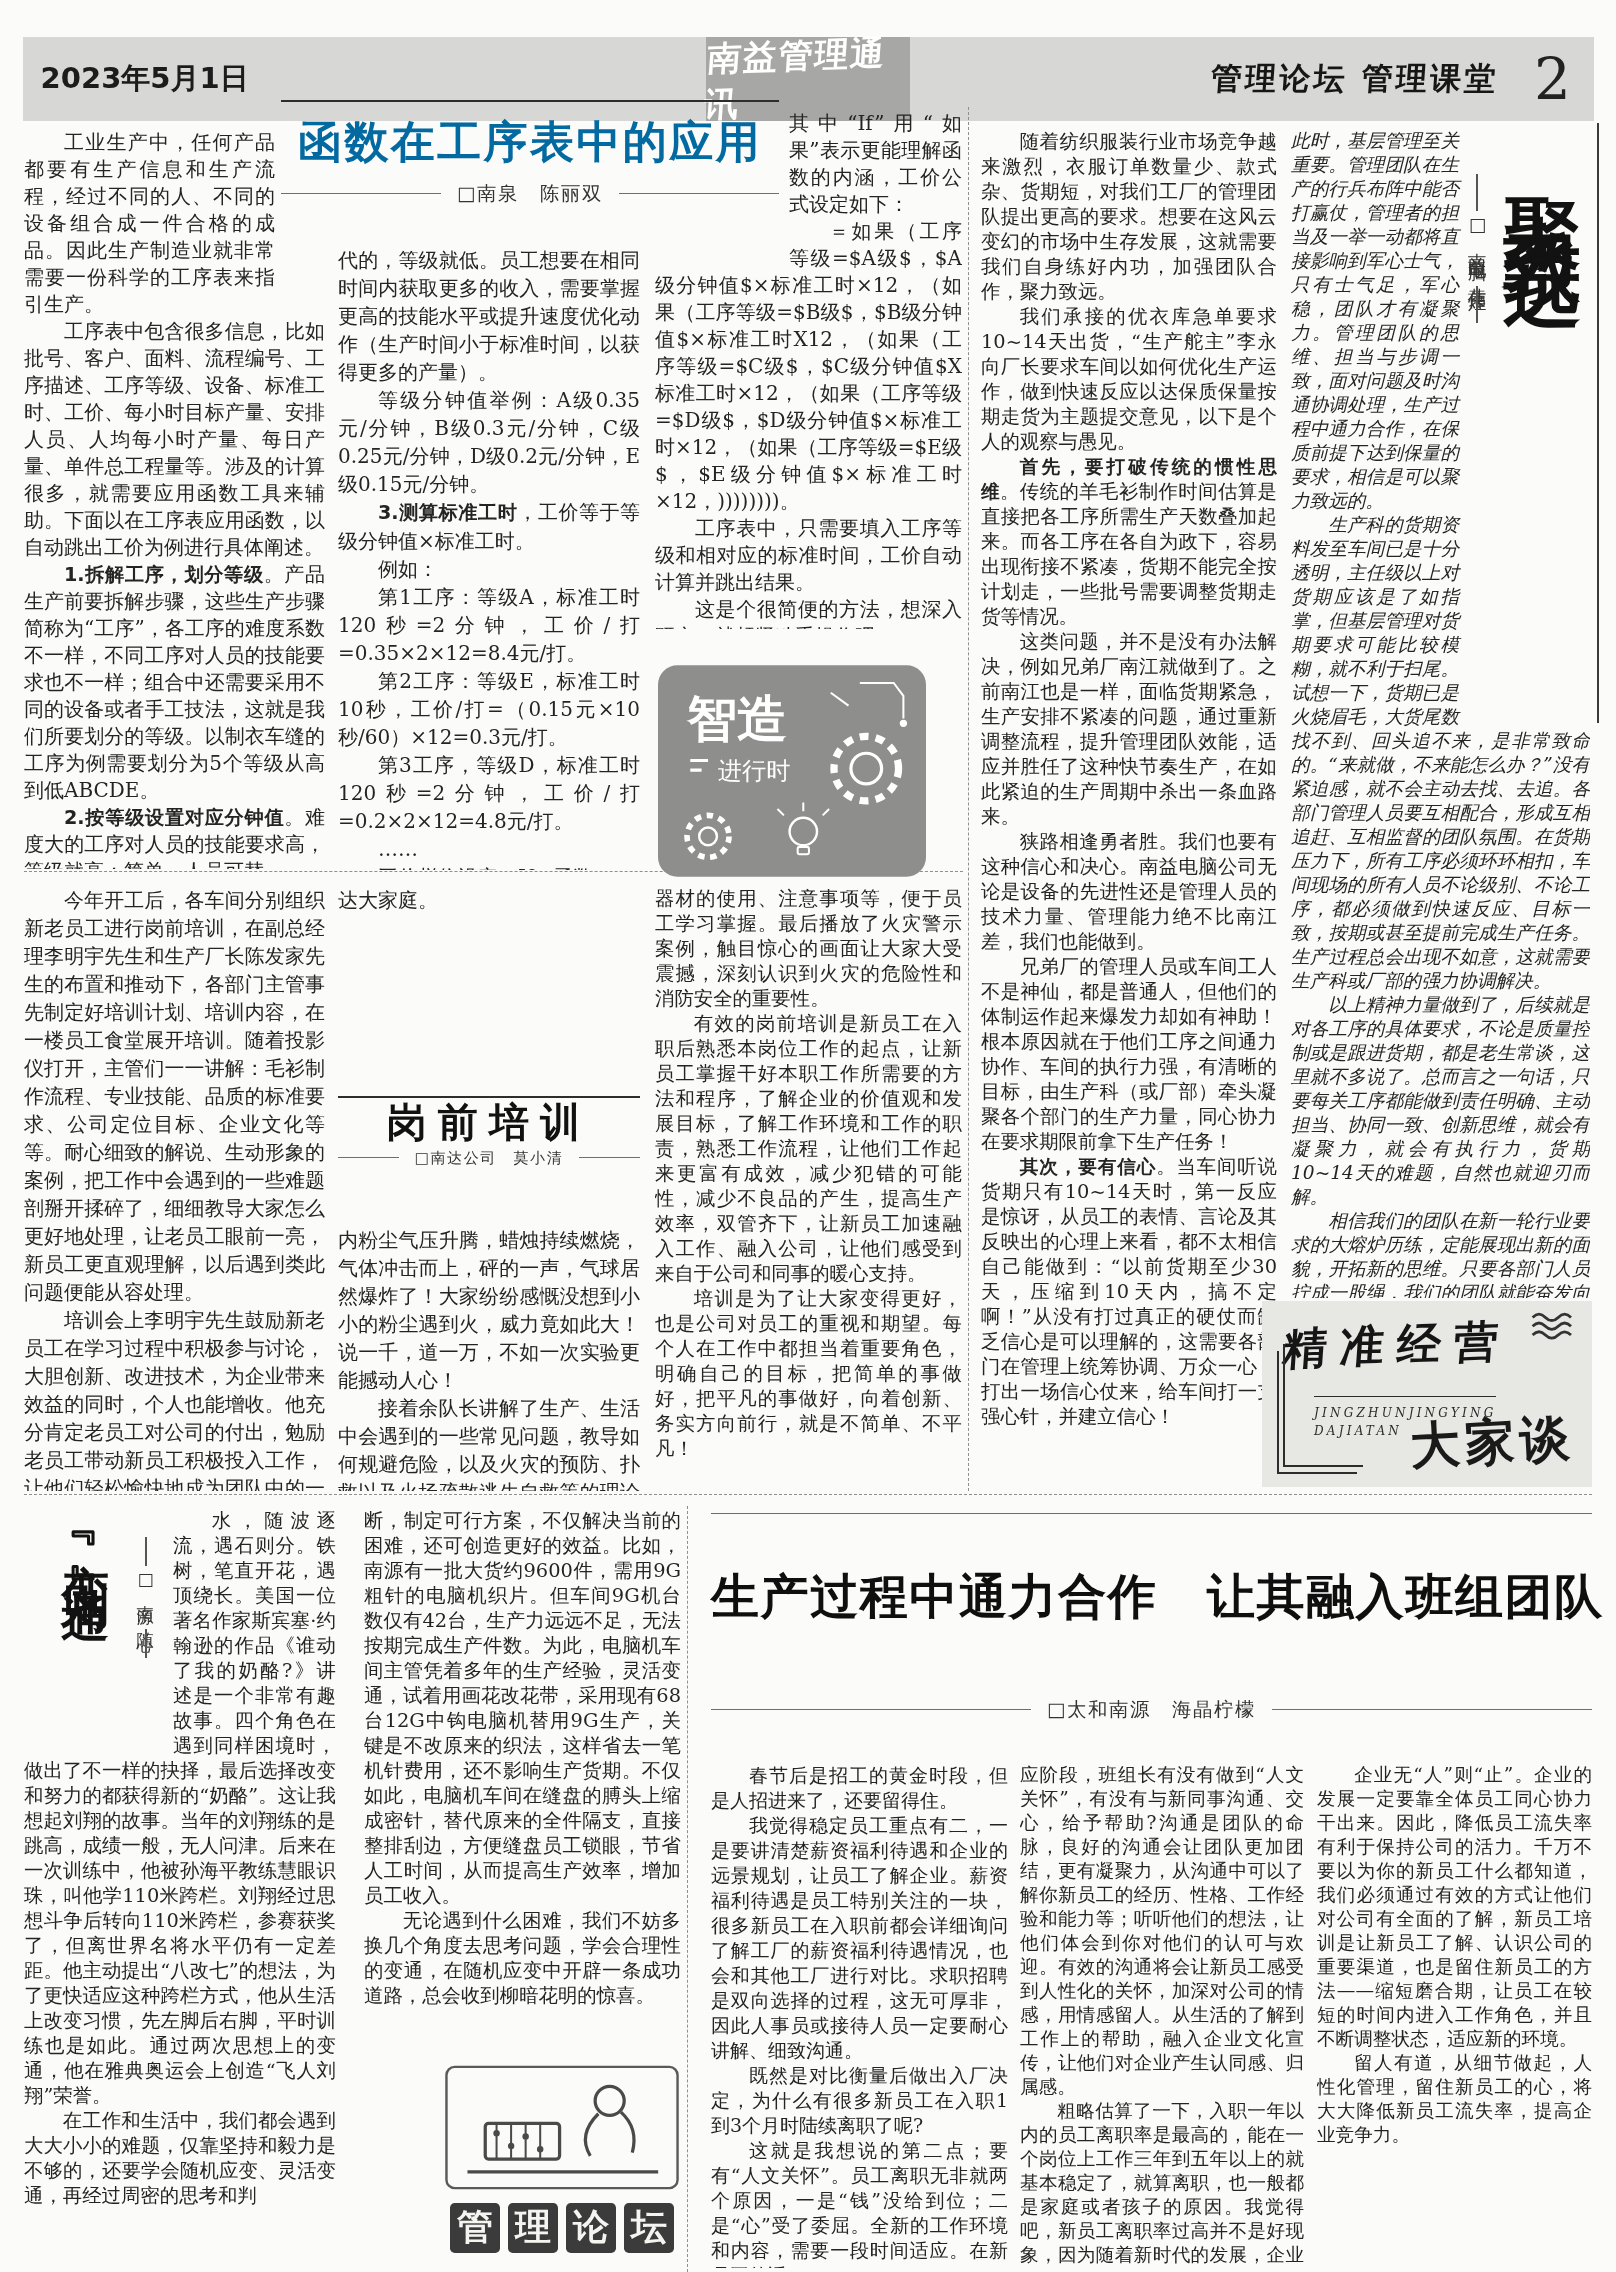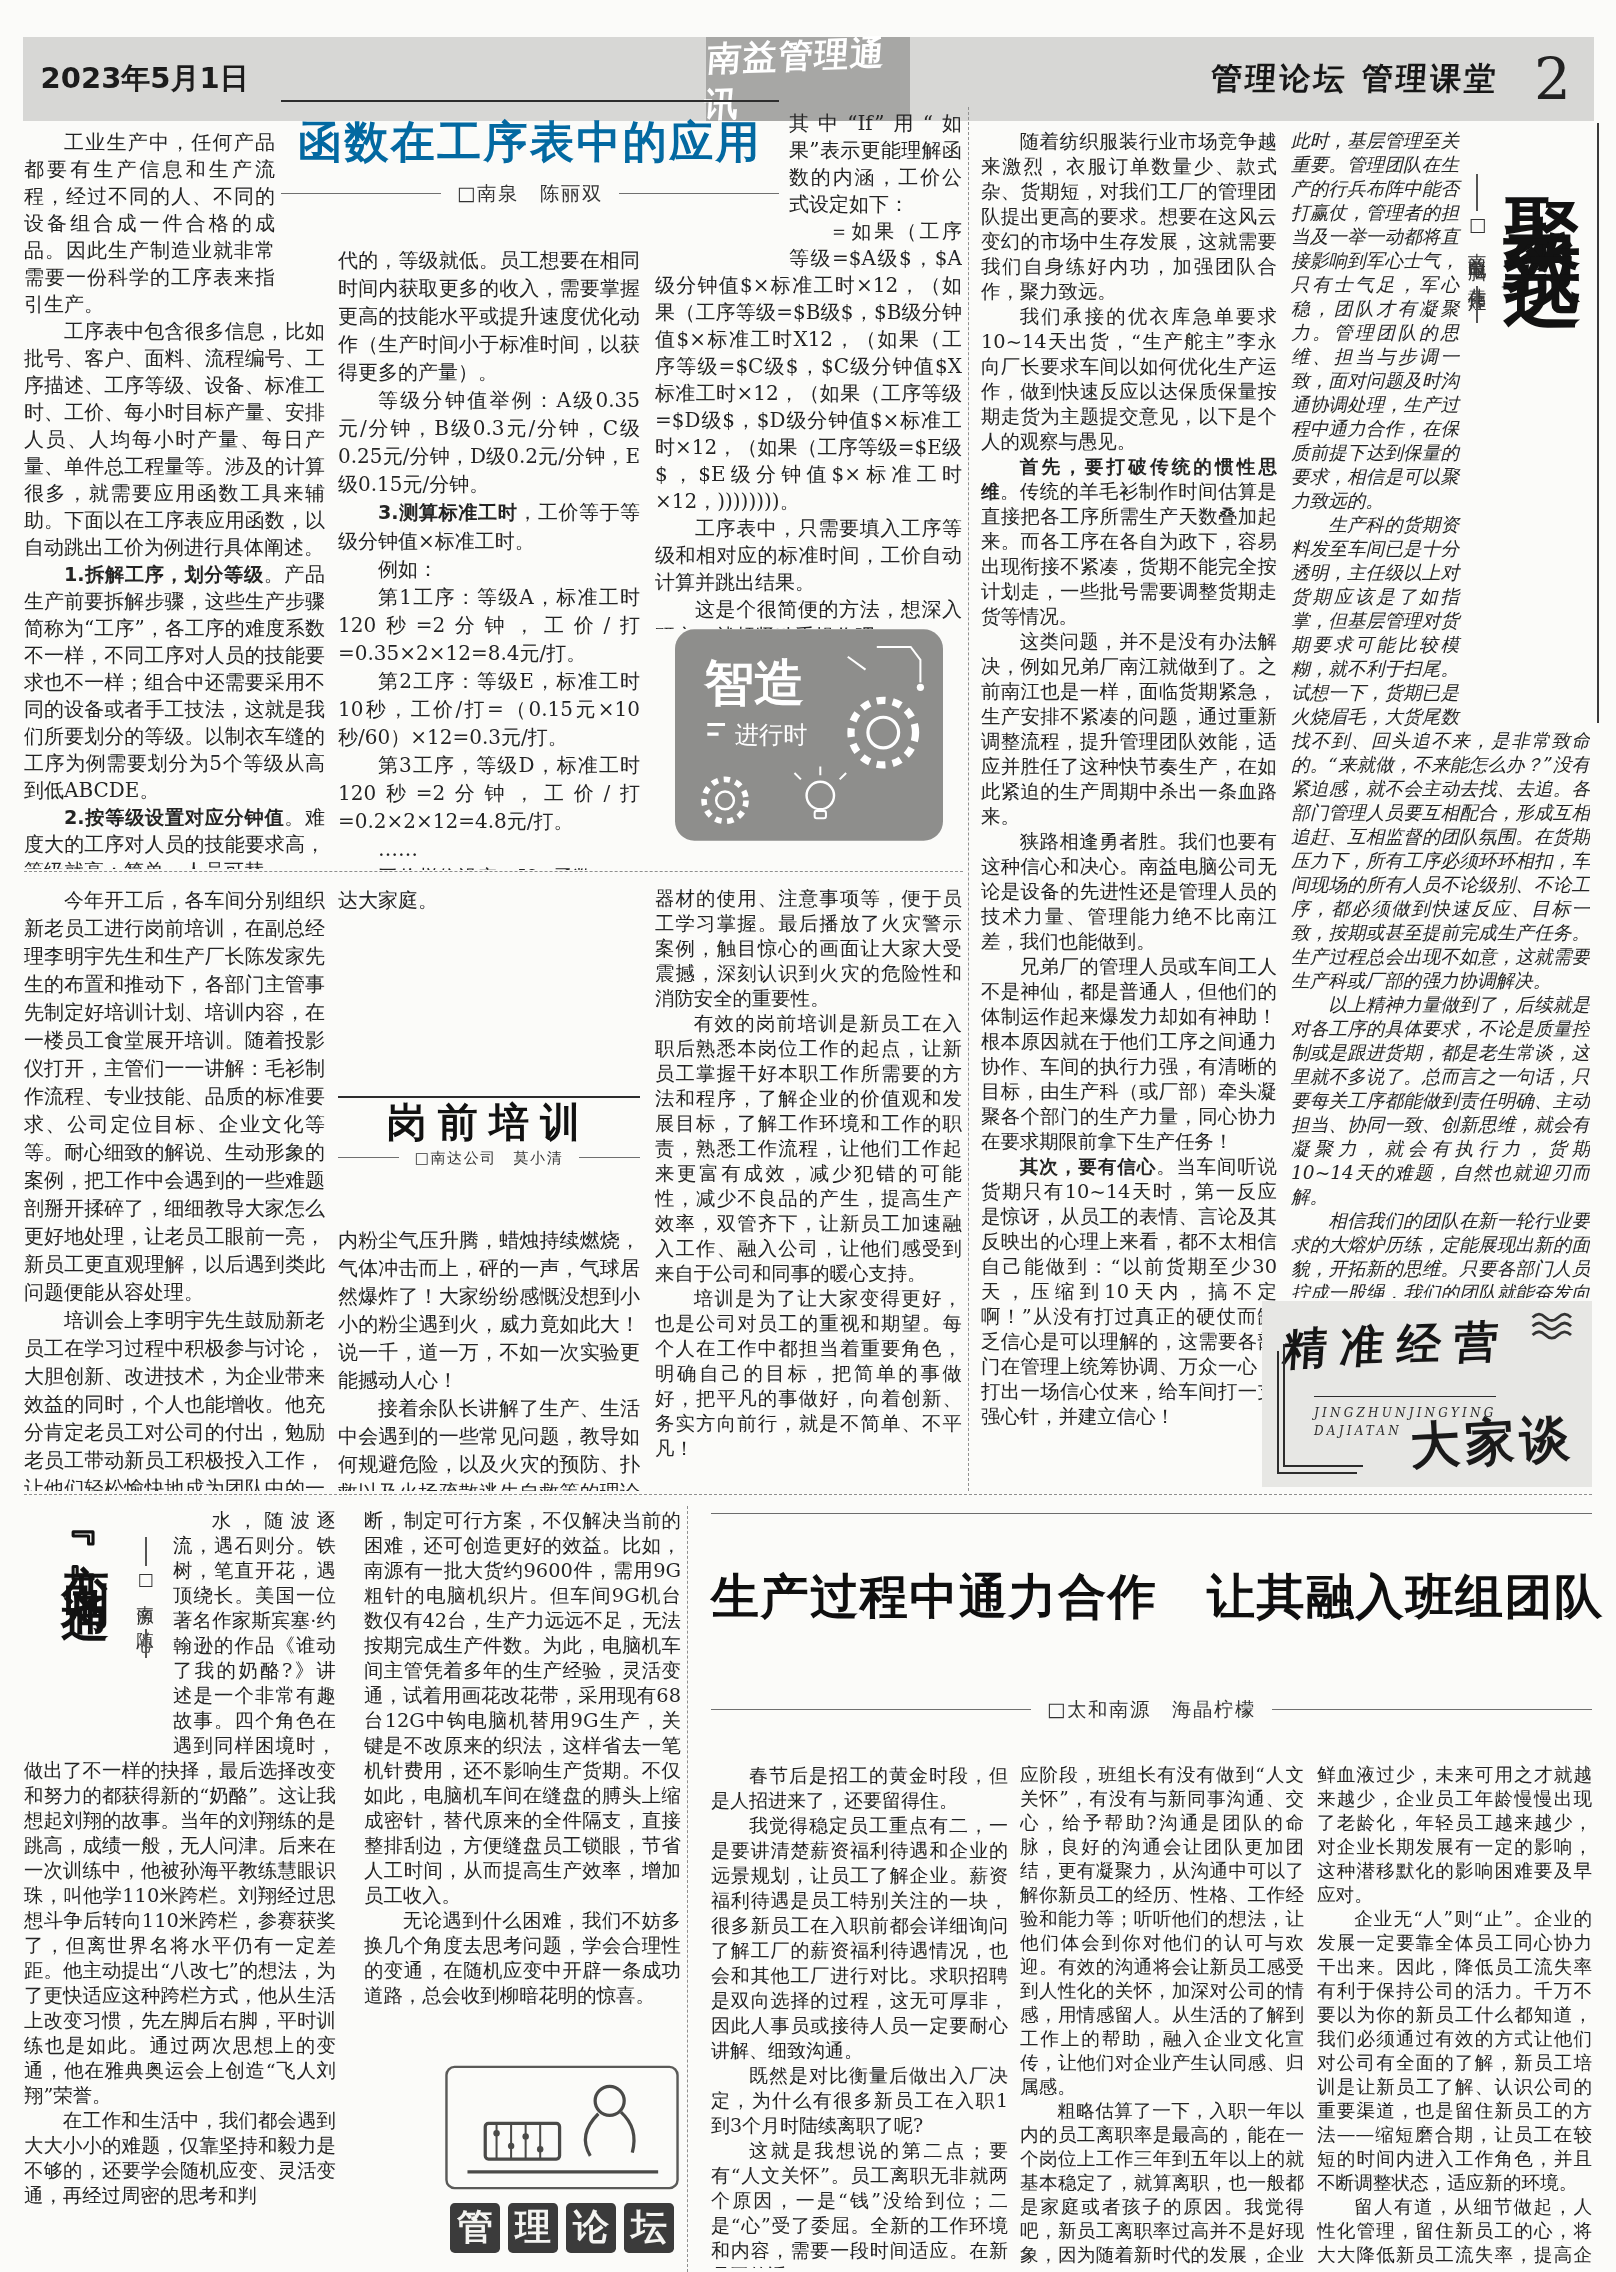--- a/index.html
+++ b/index.html
@@ -105,21 +105,21 @@
     <span><p class="para">工业生产中，任何产品都要有生产信息和生产流程，经过不同的人、不同的设备组合成一件合格的成品。因此生产制造业就非常需要一份科学的工序表来指引生产。</p><p class="para">工序表中包含很多信息，比如批号、客户、面料、流程编号、工序描述、工序等级、设备、标准工时、工价、每小时目标产量、安排人员、人均每小时产量、每日产量、单件总工程量等。涉及的计算很多，就需要应用函数工具来辅助。下面以在工序表应用函数，以自动跳出工价为例进行具体阐述。</p><p class="para"><b>1.拆解工序，划分等级</b>。产品生产前要拆解步骤，这些生产步骤简称为“工序”，各工序的难度系数不一样，不同工序对人员的技能要求也不一样；组合中还需要采用不同的设备或者手工技法，这就是我们所要划分的等级。以制衣车缝的工序为例需要划分为5个等级从高到低ABCDE。</p><p class="para"><b>2.按等级设置对应分钟值</b>。难度大的工序对人员的技能要求高，等级就高；简单、人员可替</p></span>
   </div>
   <div class="col s2" style="left:338px;top:246px;width:302px;height:624px;">
     <span><p class="para cont">代的，等级就低。员工想要在相同时间内获取更多的收入，需要掌握更高的技能水平或提升速度优化动作（生产时间小于标准时间，以获得更多的产量）。</p><p class="para">等级分钟值举例：A级0.35元/分钟，B级0.3元/分钟，C级0.25元/分钟，D级0.2元/分钟，E级0.15元/分钟。</p><p class="para"><b>3.测算标准工时</b>，工价等于等级分钟值×标准工时。</p><p class="para">例如：</p><p class="para">第1工序：等级A，标准工时120秒=2分钟，工价/打=0.35×2×12=8.4元/打。</p><p class="para">第2工序：等级E，标准工时10秒，工价/打=（0.15元×10秒/60）×12=0.3元/打。</p><p class="para">第3工序，等级D，标准工时120秒=2分钟，工价/打=0.2×2×12=4.8元/打。</p><p class="para">……</p><p class="para">工价栏位设定（If）函数，</p></span>
   </div>
   <div class="col s1" style="left:655px;top:110px;width:307px;height:519px;">
     <span class="spacer-l" style="width:134px;height:137px;"></span>
     <span><p class="para cont">其中“If”用“如果”表示更能理解函数的内涵，工价公式设定如下：</p><p class="para">＝如果（工序等级=$A级$，$A级分钟值$×标准工时×12，（如果（工序等级=$B级$，$B级分钟值$×标准工时X12，（如果（工序等级=$C级$，$C级分钟值$X标准工时×12，（如果（工序等级=$D级$，$D级分钟值$×标准工时×12，（如果（工序等级=$E级$，$E级分钟值$×标准工时×12，))))))))。</p><p class="para">工序表中，只需要填入工序等级和相对应的标准时间，工价自动计算并跳出结果。</p><p class="para">这是个很简便的方法，想深入研究，就赶紧动手操作吧！</p></span>
   </div>
 
-  <div class="gzhizao" style="left:658px;top:629px;width:236px;height:212px;margin-left:17px;">
+  <div class="gzhizao" style="left:658px;top:665px;width:236px;height:212px;">
     <svg width="268" height="212" viewBox="0 0 332 262">
       <rect x="0" y="0" width="332" height="262" rx="24" fill="#8e8e8c"></rect>
       <path d="M250,22 L292,22 L304,38 L304,66" stroke="#fff" stroke-width="2.5" fill="none"></path>
       <circle cx="304" cy="72" r="4.5" fill="#fff"></circle>
       <path d="M214,34 L236,50" stroke="#fff" stroke-width="2.5" fill="none"></path>
       <circle cx="258" cy="128" r="40" fill="none" stroke="#fff" stroke-width="9" stroke-dasharray="11 9"></circle>
       <circle cx="258" cy="128" r="19" fill="none" stroke="#fff" stroke-width="4"></circle>
       <circle cx="62" cy="212" r="26" fill="none" stroke="#fff" stroke-width="7" stroke-dasharray="8 7"></circle>
       <circle cx="62" cy="212" r="11" fill="none" stroke="#fff" stroke-width="3"></circle>
       <circle cx="180" cy="206" r="17" fill="none" stroke="#fff" stroke-width="3"></circle>
@@ -238,17 +238,17 @@
     <div class="bt">□太和南源　海晶柠檬</div>
     <div class="bl"></div>
   </div>
   <div class="col s4" style="left:711px;top:1763px;width:297px;height:505px;">
     <span><p class="para">春节后是招工的黄金时段，但是人招进来了，还要留得住。</p><p class="para">我觉得稳定员工重点有二，一是要讲清楚薪资福利待遇和企业的远景规划，让员工了解企业。薪资福利待遇是员工特别关注的一块，很多新员工在入职前都会详细询问了解工厂的薪资福利待遇情况，也会和其他工厂进行对比。求职招聘是双向选择的过程，这无可厚非，因此人事员或接待人员一定要耐心讲解、细致沟通。</p><p class="para">既然是对比衡量后做出入厂决定，为什么有很多新员工在入职1到3个月时陆续离职了呢?</p><p class="para">这就是我想说的第二点；要有“人文关怀”。员工离职无非就两个原因，一是“钱”没给到位；二是“心”受了委屈。全新的工作环境和内容，需要一段时间适应。在新员工的适</p></span>
   </div>
   <div class="col s5" style="left:1020px;top:1763px;width:284px;height:505px;">
     <span><p class="para cont">应阶段，班组长有没有做到“人文关怀”，有没有与新同事沟通、交心，给予帮助?沟通是团队的命脉，良好的沟通会让团队更加团结，更有凝聚力，从沟通中可以了解你新员工的经历、性格、工作经验和能力等；听听他们的想法，让他们体会到你对他们的认可与欢迎。有效的沟通将会让新员工感受到人性化的关怀，加深对公司的情感，用情感留人。从生活的了解到工作上的帮助，融入企业文化宣传，让他们对企业产生认同感、归属感。</p><p class="para">粗略估算了一下，入职一年以内的员工离职率是最高的，能在一个岗位上工作三年到五年以上的就基本稳定了，就算离职，也一般都是家庭或者孩子的原因。我觉得吧，新员工离职率过高并不是好现象，因为随着新时代的发展，企业新</p></span>
   </div>
   <div class="col s5" style="left:1317px;top:1763px;width:275px;height:505px;">
-    <span><p class="para cont">鲜血液过少，未来可用之才就越来越少，企业员工年龄慢慢出现了老龄化，年轻员工越来越少，对企业长期发展有一定的影响，这种潜移默化的影响困难要及早应对。</p><p class="para">企业无“人”则“止”。企业的发展一定要靠全体员工同心协力干出来。因此，降低员工流失率有利于保持公司的活力。千万不要以为你的新员工什么都知道，我们必须通过有效的方式让他们对公司有全面的了解，新员工培训是让新员工了解、认识公司的重要渠道，也是留住新员工的方法——缩短磨合期，让员工在较短的时间内进入工作角色，并且不断调整状态，适应新的环境。</p><p class="para">留人有道，从细节做起，人性化管理，留住新员工的心，将大大降低新员工流失率，提高企业竞争力。</p></span>
+    <span><p class="para">企业无“人”则“止”。企业的发展一定要靠全体员工同心协力干出来。因此，降低员工流失率有利于保持公司的活力。千万不要以为你的新员工什么都知道，我们必须通过有效的方式让他们对公司有全面的了解，新员工培训是让新员工了解、认识公司的重要渠道，也是留住新员工的方法——缩短磨合期，让员工在较短的时间内进入工作角色，并且不断调整状态，适应新的环境。</p><p class="para">留人有道，从细节做起，人性化管理，留住新员工的心，将大大降低新员工流失率，提高企业竞争力。</p></span>
   </div>
 
 </div>
 
 
 </body></html>

